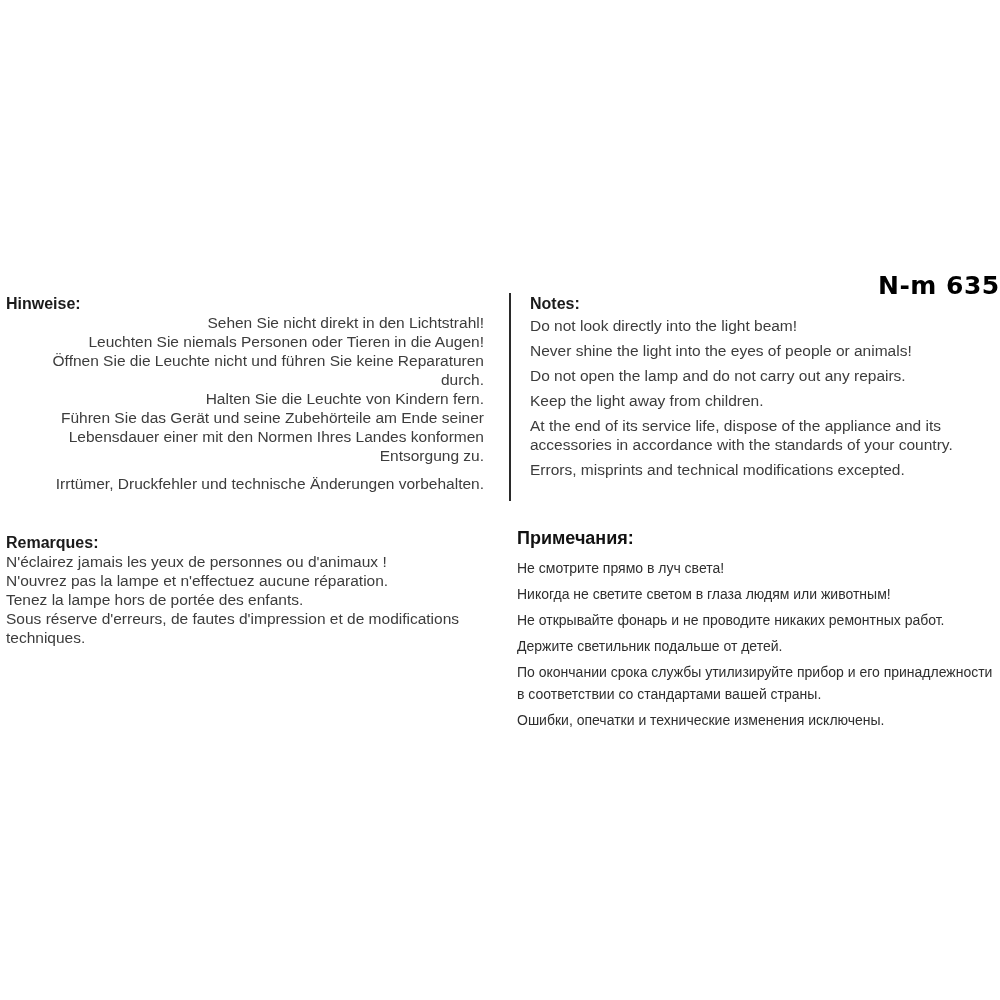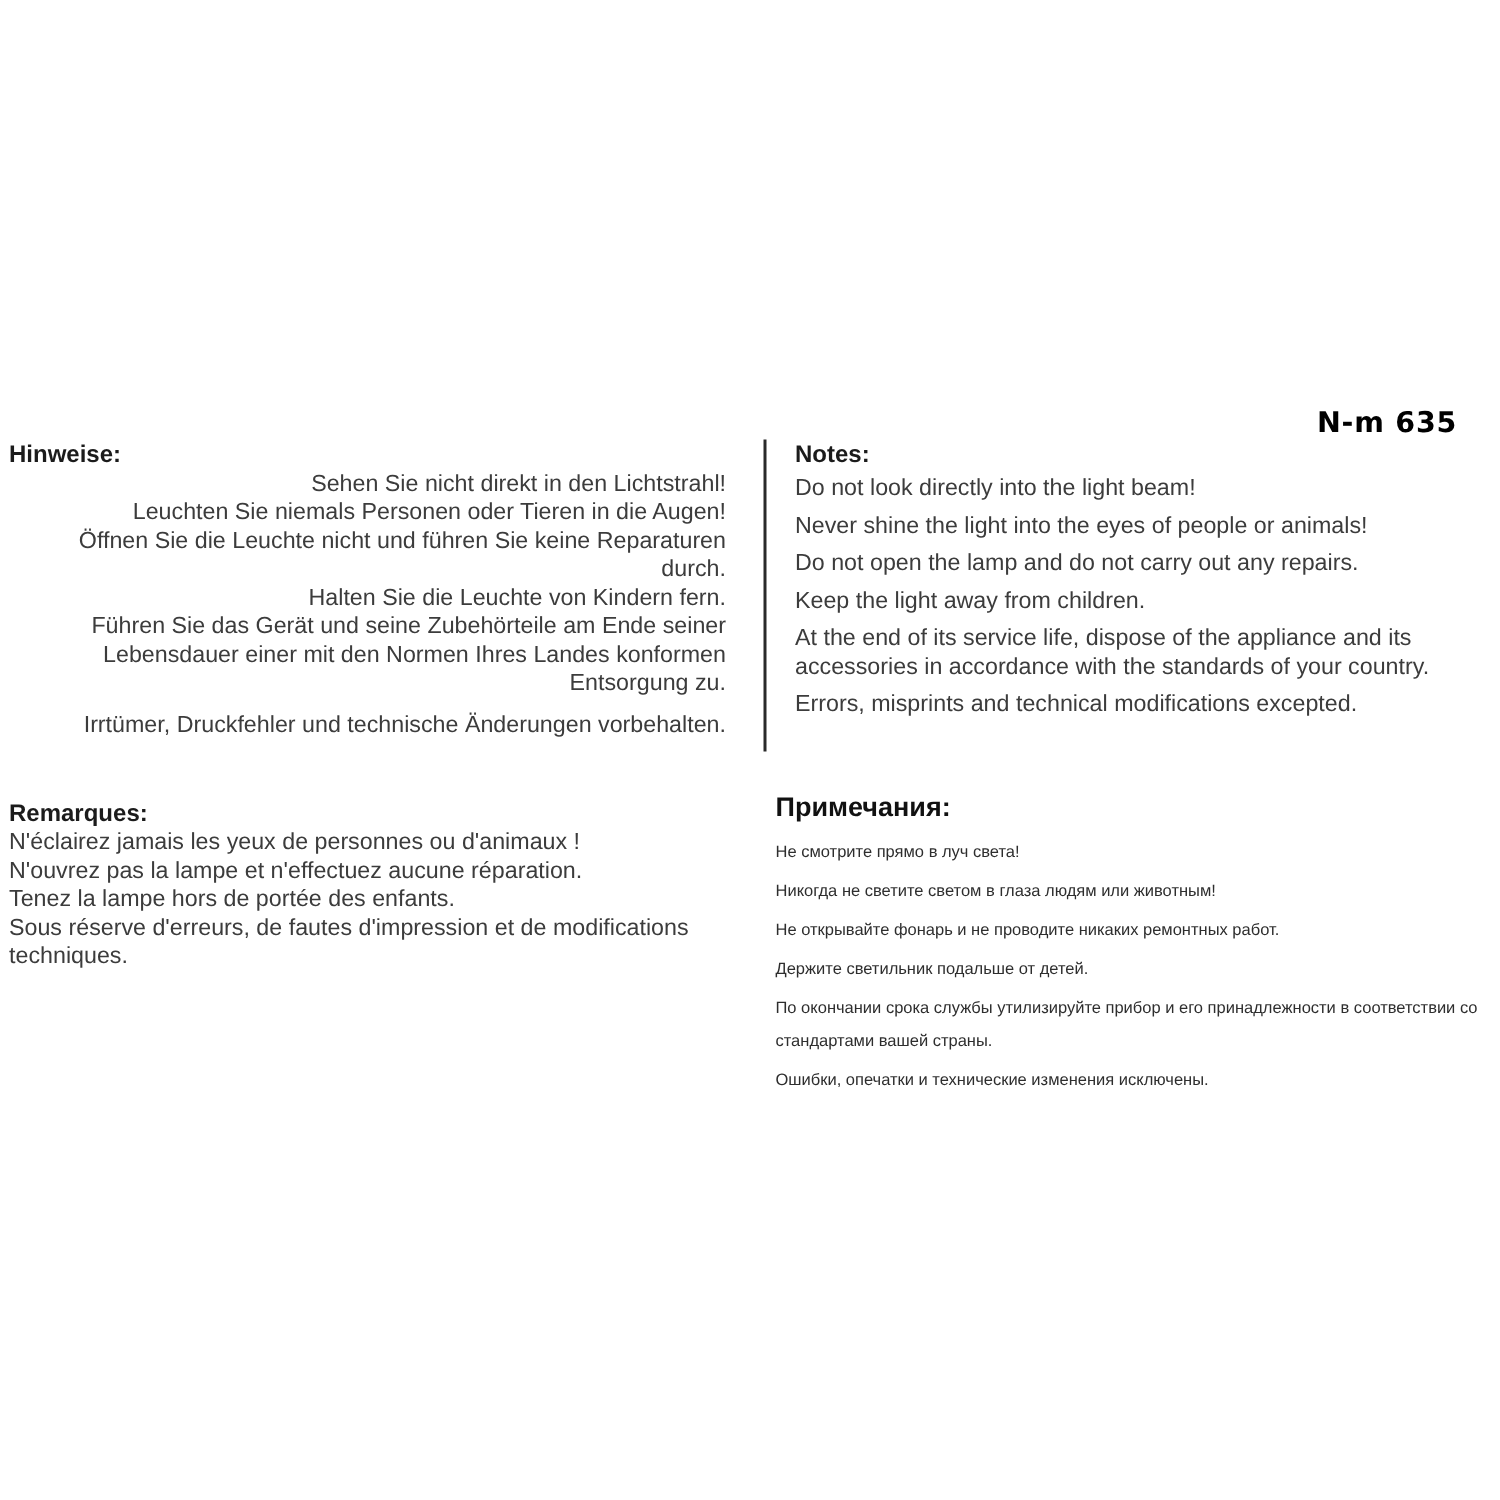--- a/index.html
+++ b/index.html
@@ -14,21 +14,21 @@
     background: #ffffff;
     font-family: "Liberation Sans", sans-serif;
     overflow: hidden;
   }
   .model {
     position: absolute;
     left: 878px;
     top: 271px;
     font-family: "DejaVu Sans", sans-serif;
     font-weight: bold;
-    font-size: 19px;
+    font-size: 25px;
     color: #000000;
     letter-spacing: 0.5px;
     white-space: nowrap;
   }
   .sec {
     position: absolute;
     color: #3c3c3c;
   }
   .sec .hd {
     margin: 0;
@@ -52,21 +52,21 @@
   .english { left: 530px; top: 294px; width: 476px; }
   .english .hd { margin-bottom: 3px; }
   .english .line { margin: 0 0 6px 0; }
 
   
   .french { left: 6px; top: 533px; width: 508px; }
 
   
   .russian { left: 517px; top: 529px; width: 478px; color: #2e2e2e; }
   .russian .hd { font-size: 18px; margin-bottom: 9px; color: #111111; }
-  .russian .line { font-size: 11px; line-height: 22px; margin: 0 0 4px 0; }
+  .russian .line { font-size: 14px; line-height: 22px; margin: 0 0 4px 0; }
 
   .vdiv {
     position: absolute;
     left: 509px;
     top: 293px;
     width: 2px;
     height: 208px;
     background: #2a2a2a;
   }
 </style>

